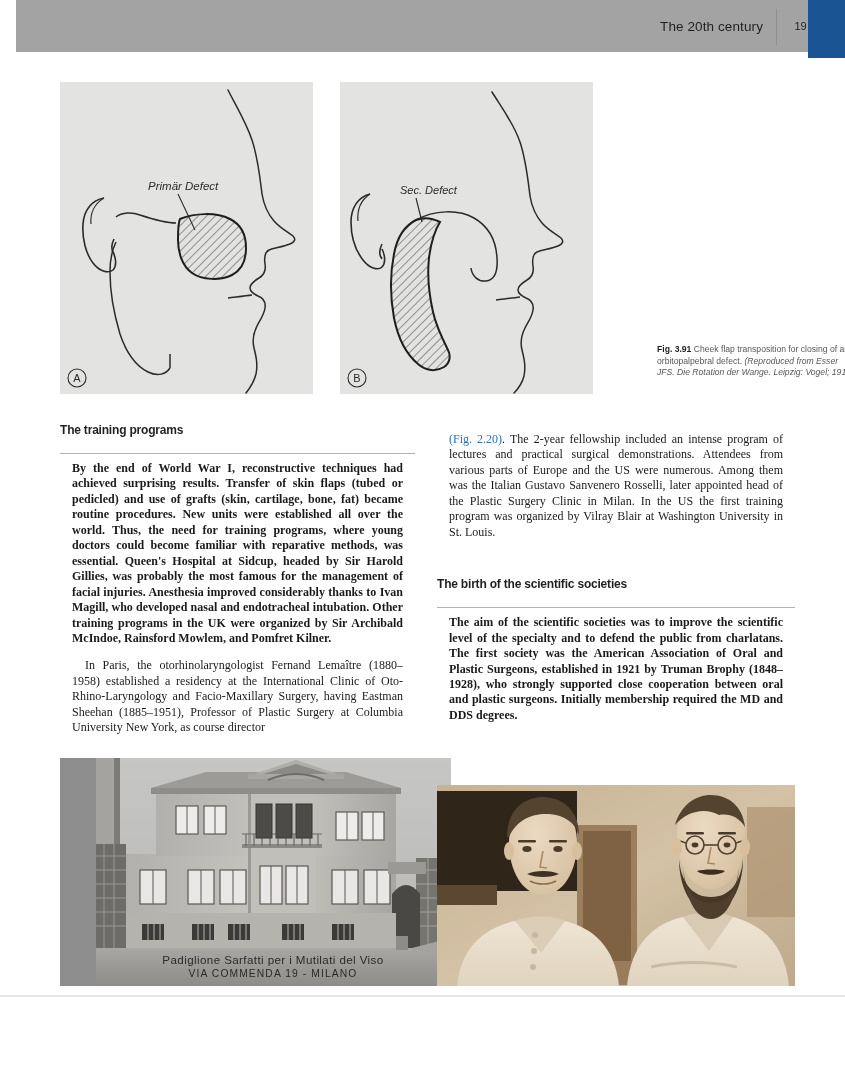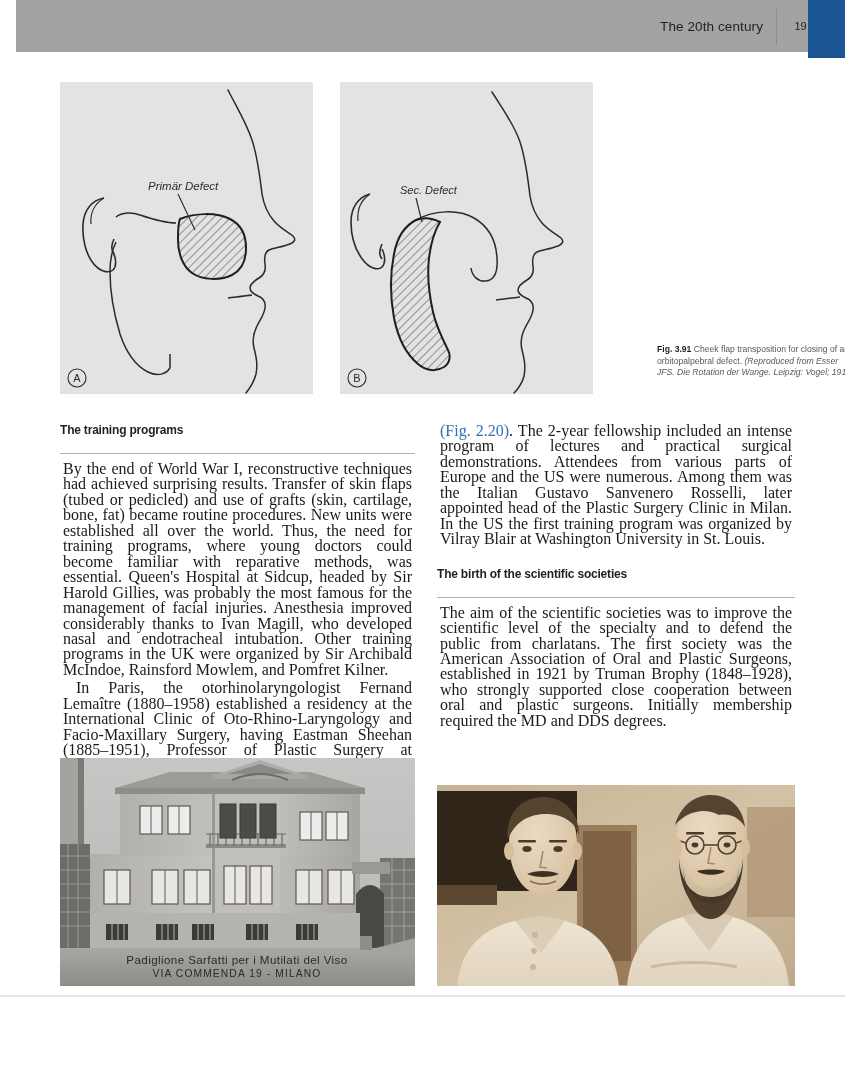--- a/index.html
+++ b/index.html
@@ -71,39 +71,39 @@
     margin:0 0 0 0;
     font-family:"Liberation Sans",sans-serif;
     font-weight:bold;
     font-size:12px;
     color:#231f20;
     letter-spacing:-0.2px;
     padding-bottom:12px;
     border-bottom:1.6px solid #9fb6cd;
     line-height:21px;
   }
-  h2.sec-head.second{margin-top:17px;}
+  h2.sec-head.second{margin-top:34px;}
 
   p.body{
-    margin:3px;
-    font-size:16px;
+    margin:12px;
+    font-size:12px;
     line-height:15.45px;
     color:#1a1a1a;
     text-align:justify;
     text-justify:inter-word;
     hyphens:none;
   }
-  p.body.first{margin-top:7px;}
+  p.body.first{margin-top:7px;font-weight:bold;}
   p.body.indent{text-indent:13px;}
   .xref{color:#2f6fb5;}
 
   
   #photo-building{
     position:absolute;left:60px;top:758px;width:355px;height:228px;
-    overflow:hidden;background:#8d8d8d;
+    overflow:hidden;background:#8d8d8d;padding-left:36px;
   }
   #photo-portrait{
     position:absolute;left:437px;top:785px;width:358px;height:201px;
     overflow:hidden;background:#cbb79c;
   }
   .photo svg{display:block;}
 
   
   #footer-sep{
     position:absolute;left:0;top:995px;width:845px;height:2px;

